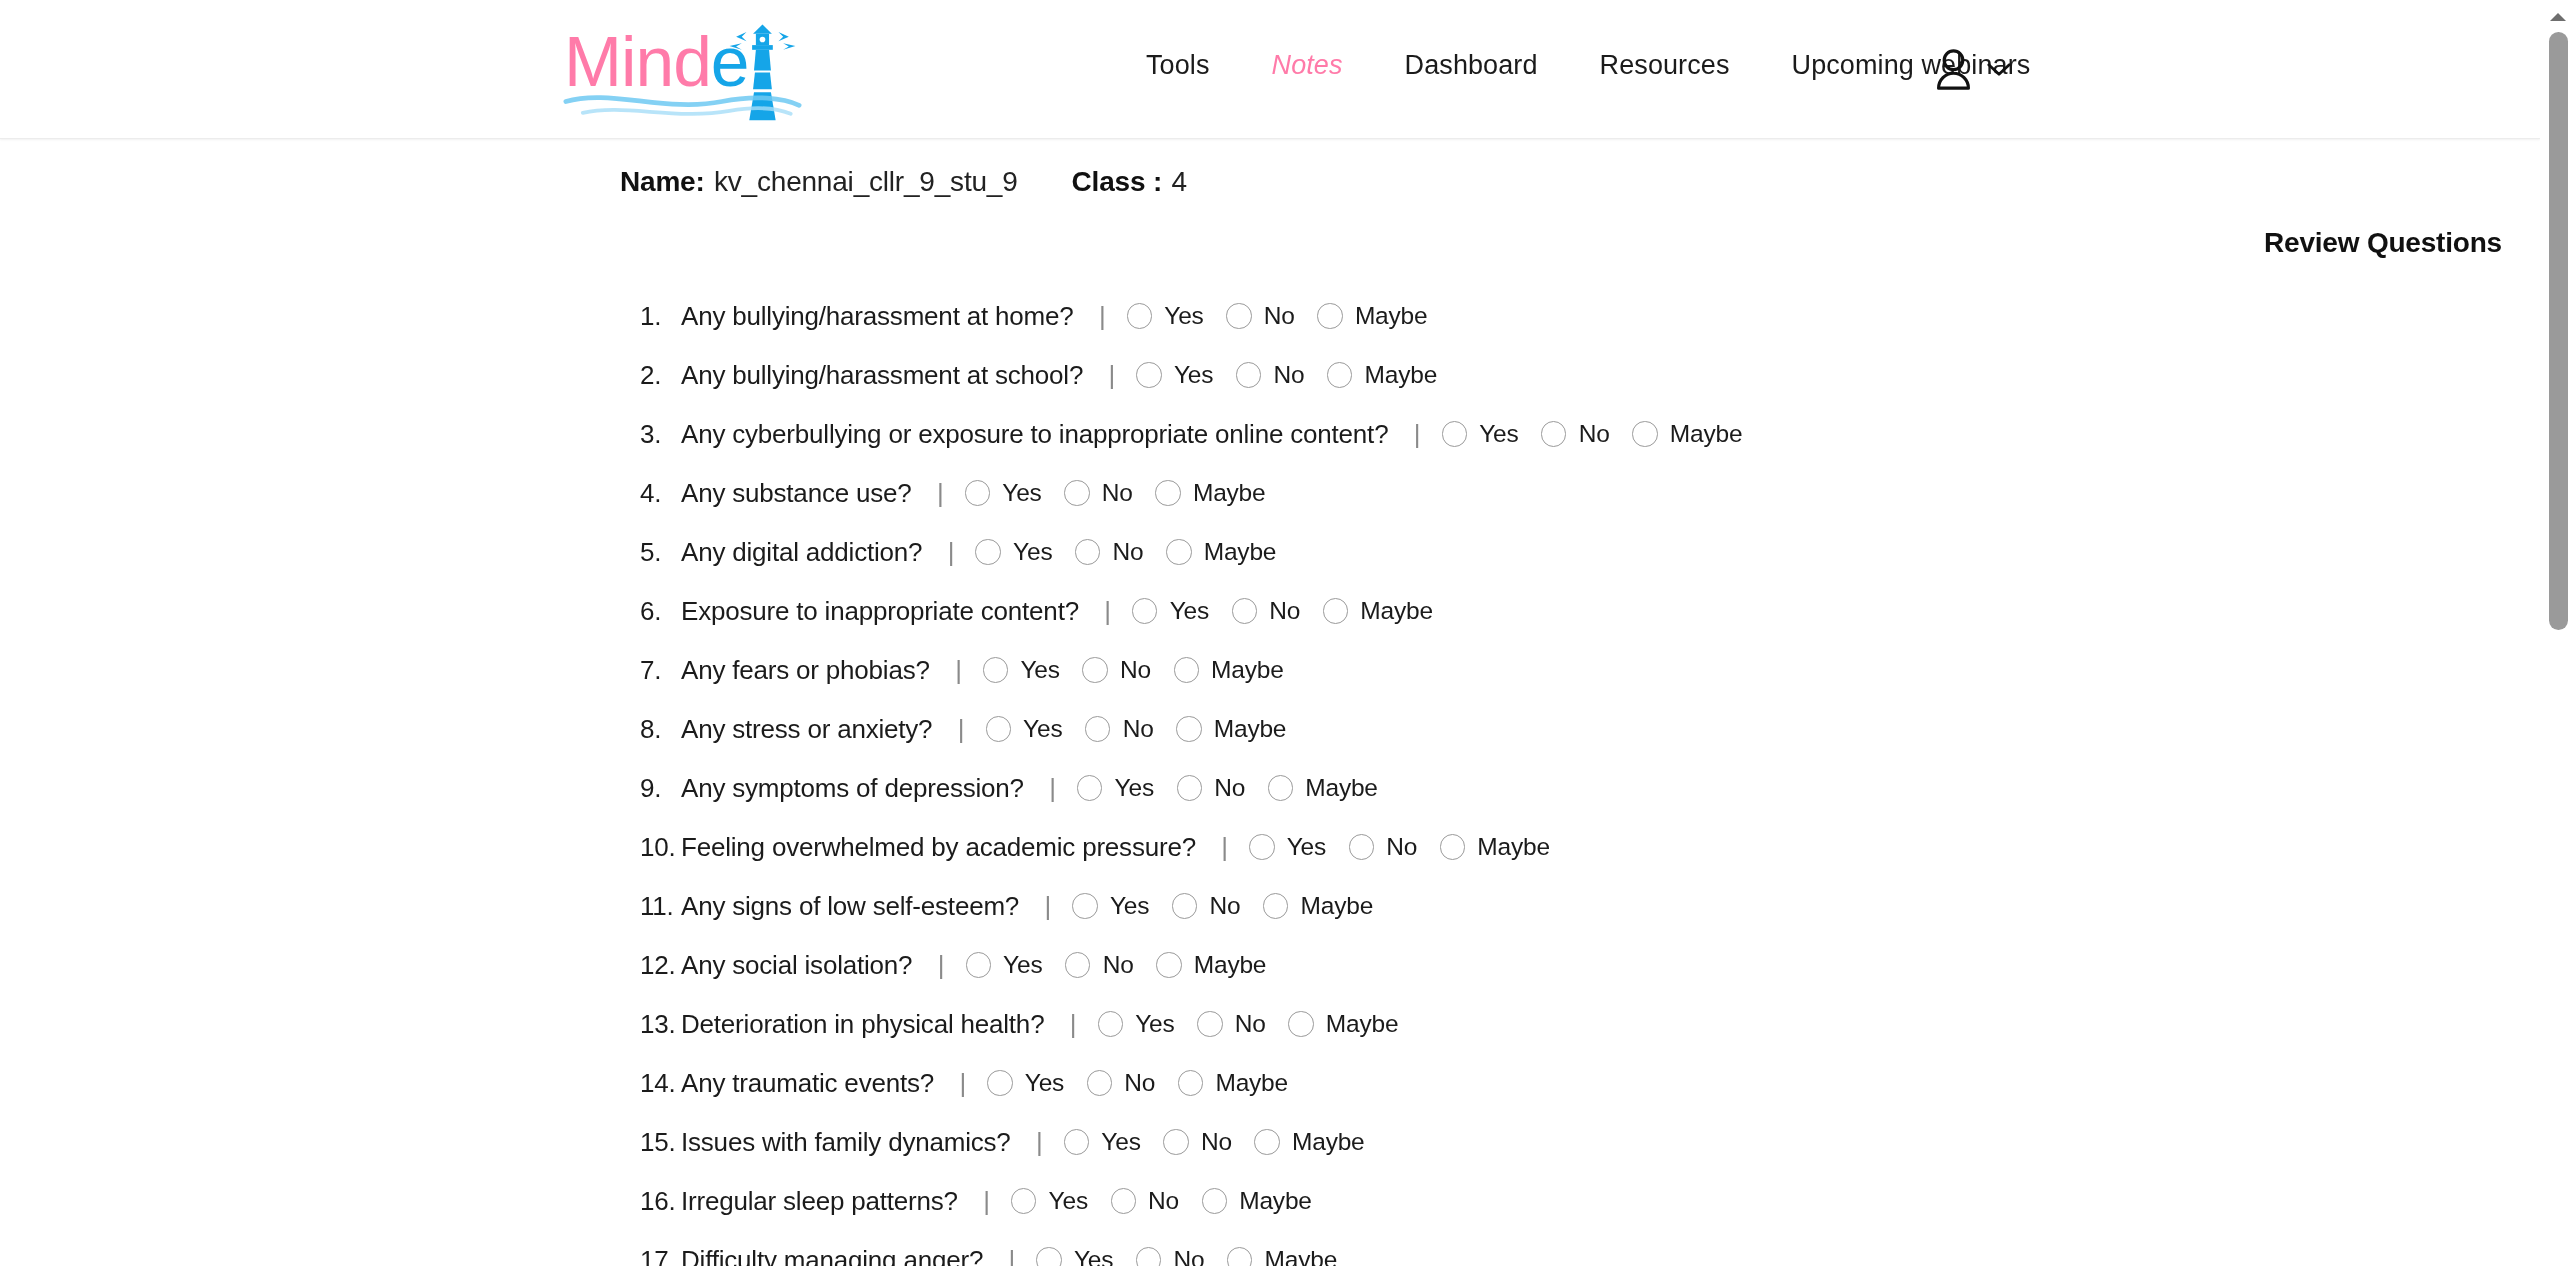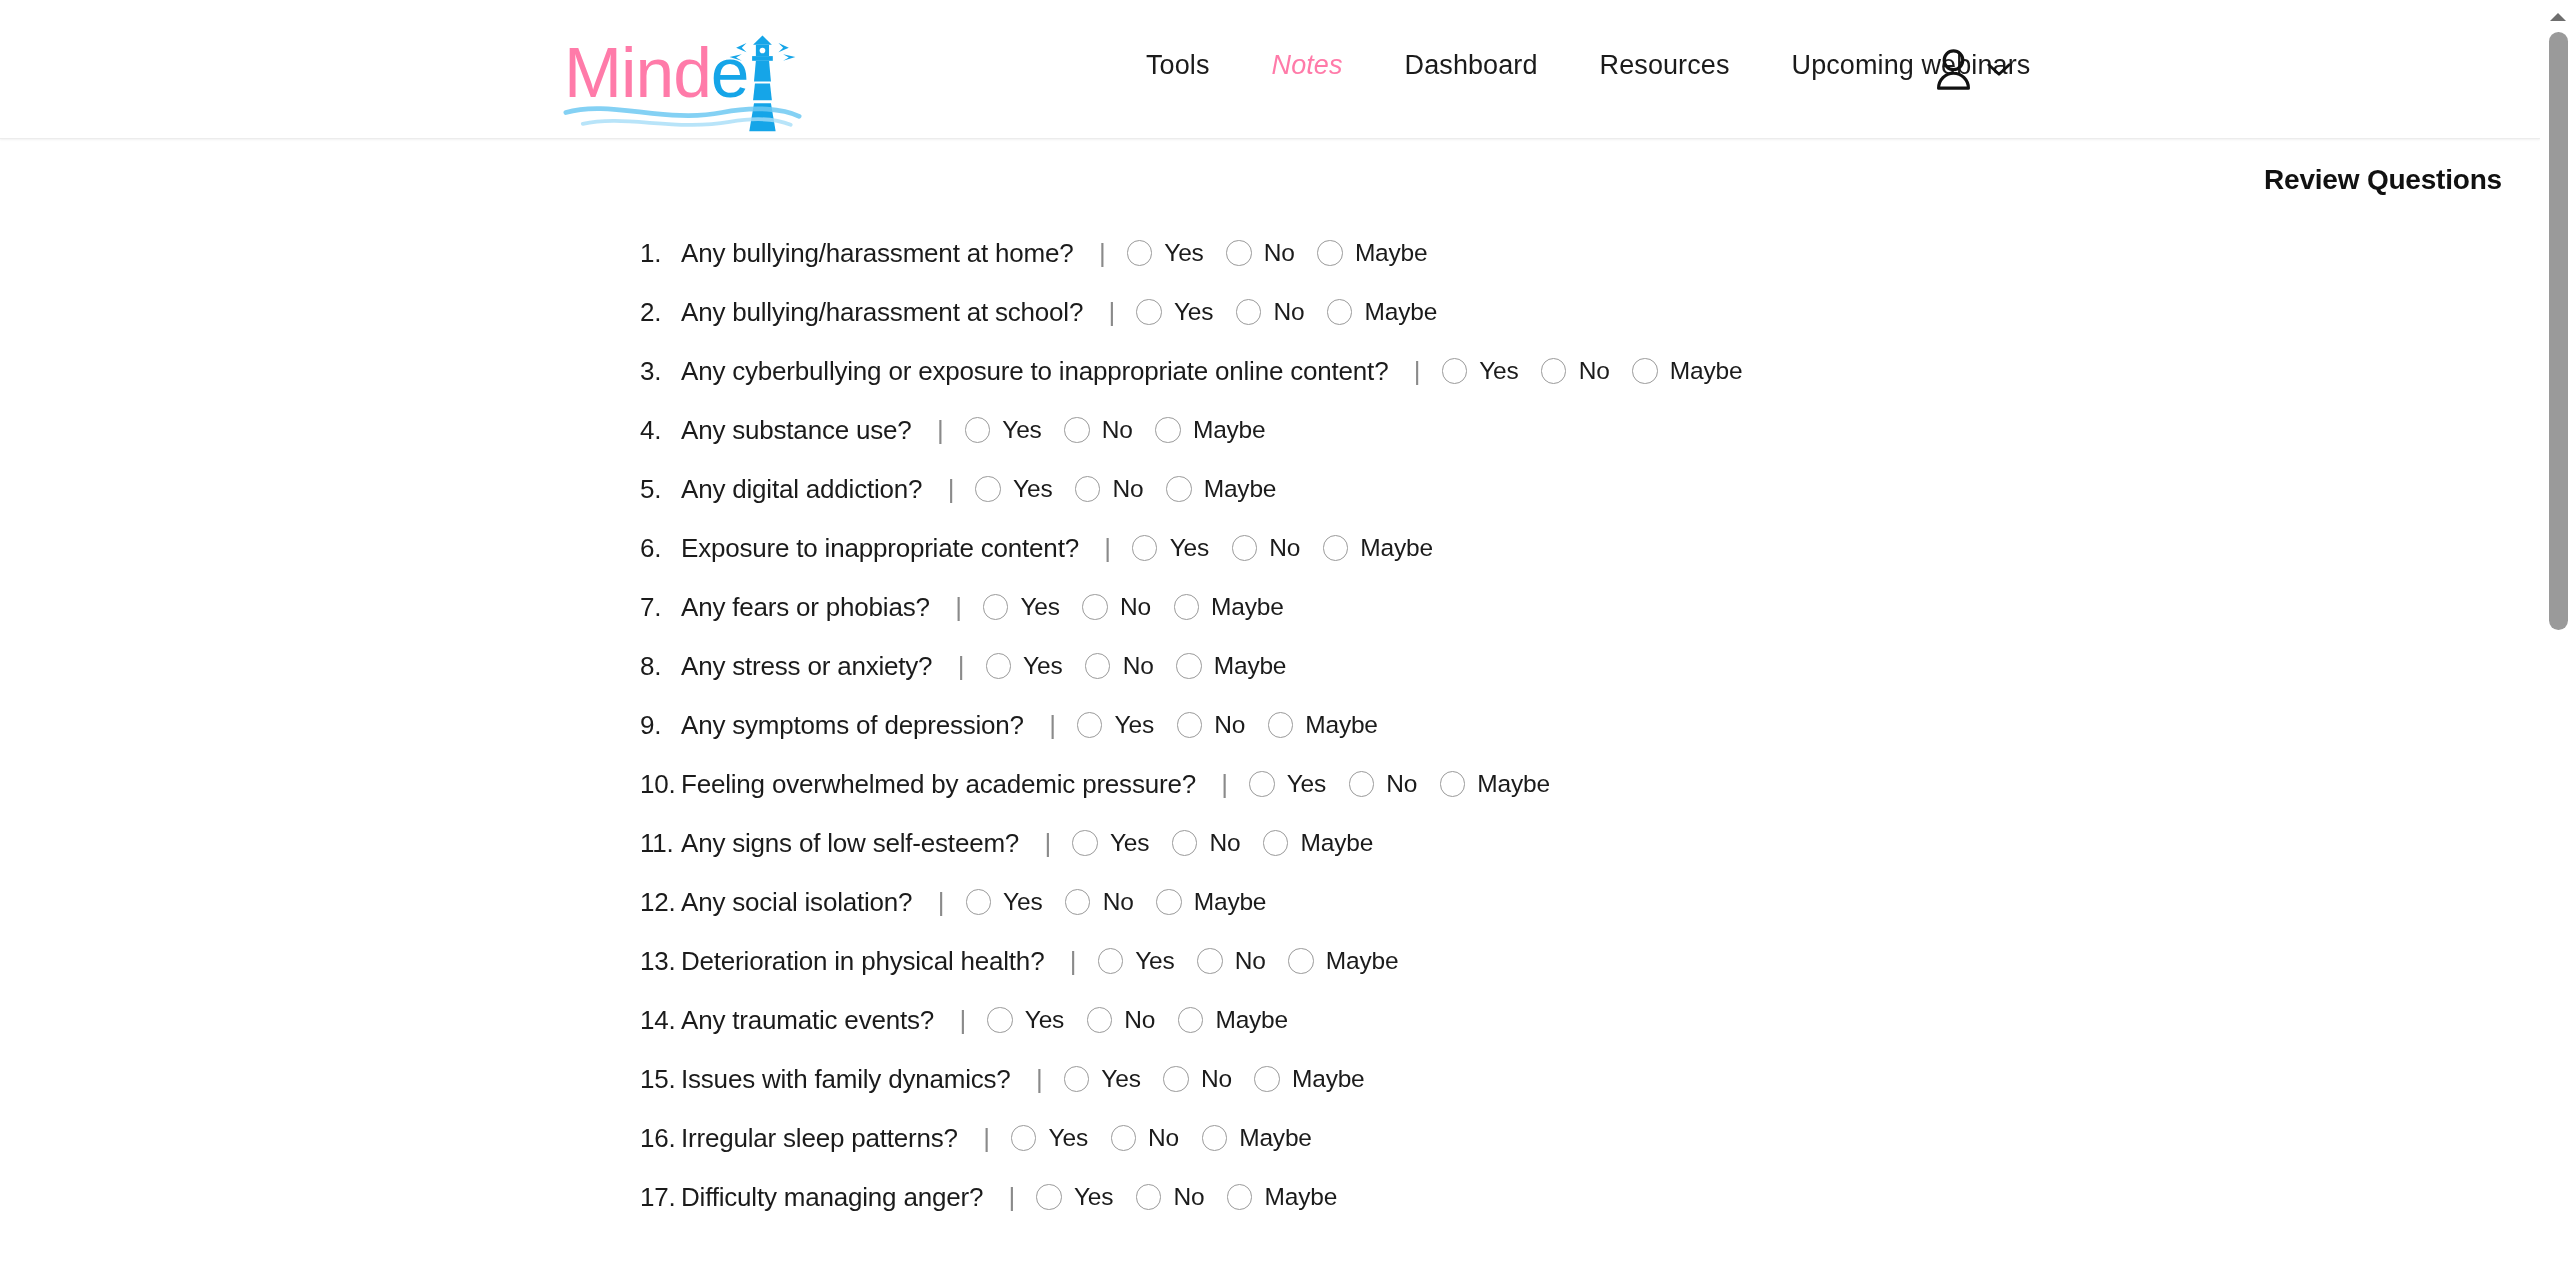--- a/index.html
+++ b/index.html
@@ -23,21 +23,21 @@
     display: flex;
     align-items: center;
     box-shadow: 0 0.9px 2.8px rgba(0,0,0,0.10);
     border-bottom: 0.9px solid #ececec;
     z-index: 5;
   }
 
   .logo {
     position: absolute;
     left: 562px;
-    top: 26px;
+    top: 15px;
     width: 273px;
     height: 111px;
     display: block;
   }
 
   .main-nav {
     position: absolute;
     left: 1115px;
     top: 0;
     height: 130px;
@@ -273,20 +273,27 @@
     <svg class="chevron-icon" width="28" height="19" viewBox="0 0 30 20">
       <path d="M4 5 L15 15 L26 5" fill="none" stroke="#111111" stroke-width="3" stroke-linecap="round" stroke-linejoin="round"></path>
     </svg>
   </div>
 
 </header>
 
 <main class="page-body">
   <div class="content">
 
+    <div class="meta-row">
+      <span class="meta-label">Name:</span>
+      <span class="meta-value">kv_chennai_cllr_9_stu_9</span>
+      <span class="meta-gap"></span>
+      <span class="meta-label">Class :</span>
+      <span class="meta-value">4</span>
+    </div>
 
     <h2 class="section-title">Review Questions</h2>
 
     <ol class="questions" id="questions-list">
         <li class="q-row">
           <span class="q-num">1.</span>
           <span class="q-text">Any bullying/harassment at home?</span>
           <span class="q-sep">|</span>
           <span class="options">
             <span class="option">

